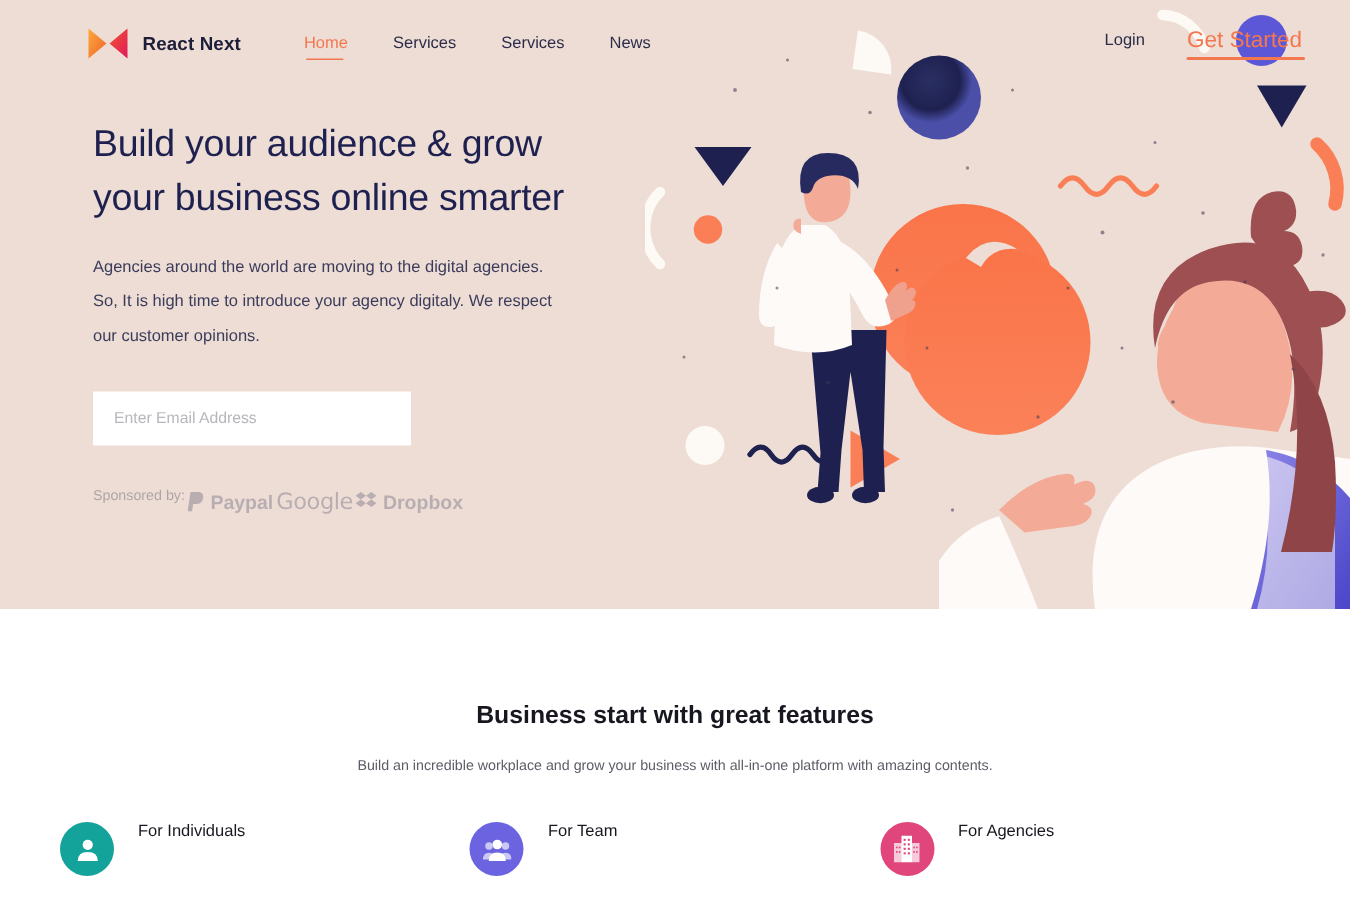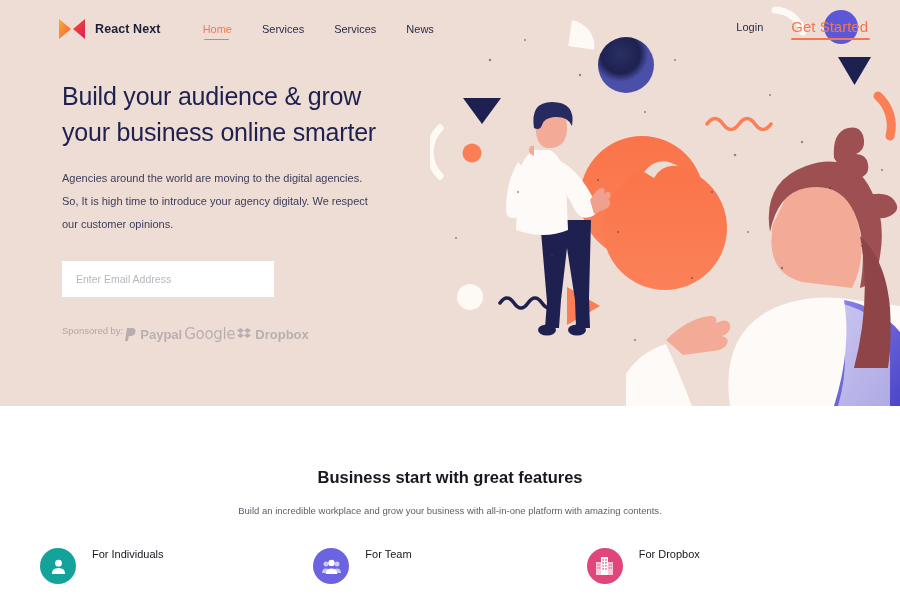--- a/index.html
+++ b/index.html
@@ -324,17 +324,17 @@
                 <rect x="4.2" y="7.4" width="1.1" height="1.1"></rect>
               <rect x="2.3" y="10.4" width="1.1" height="1.1"></rect>
                 <rect x="4.2" y="10.4" width="1.1" height="1.1"></rect>
               <rect x="13.8" y="7.4" width="1.1" height="1.1"></rect>
                 <rect x="15.7" y="7.4" width="1.1" height="1.1"></rect>
               <rect x="13.8" y="10.4" width="1.1" height="1.1"></rect>
                 <rect x="15.7" y="10.4" width="1.1" height="1.1"></rect>
             </g>
           </svg>
         </div>
-        <span class="card-title">For Dropbox</span>
+        <span class="card-title">For Agencies</span>
       </div>
     </div>
   </section>
 </div>
 
 </body></html>

